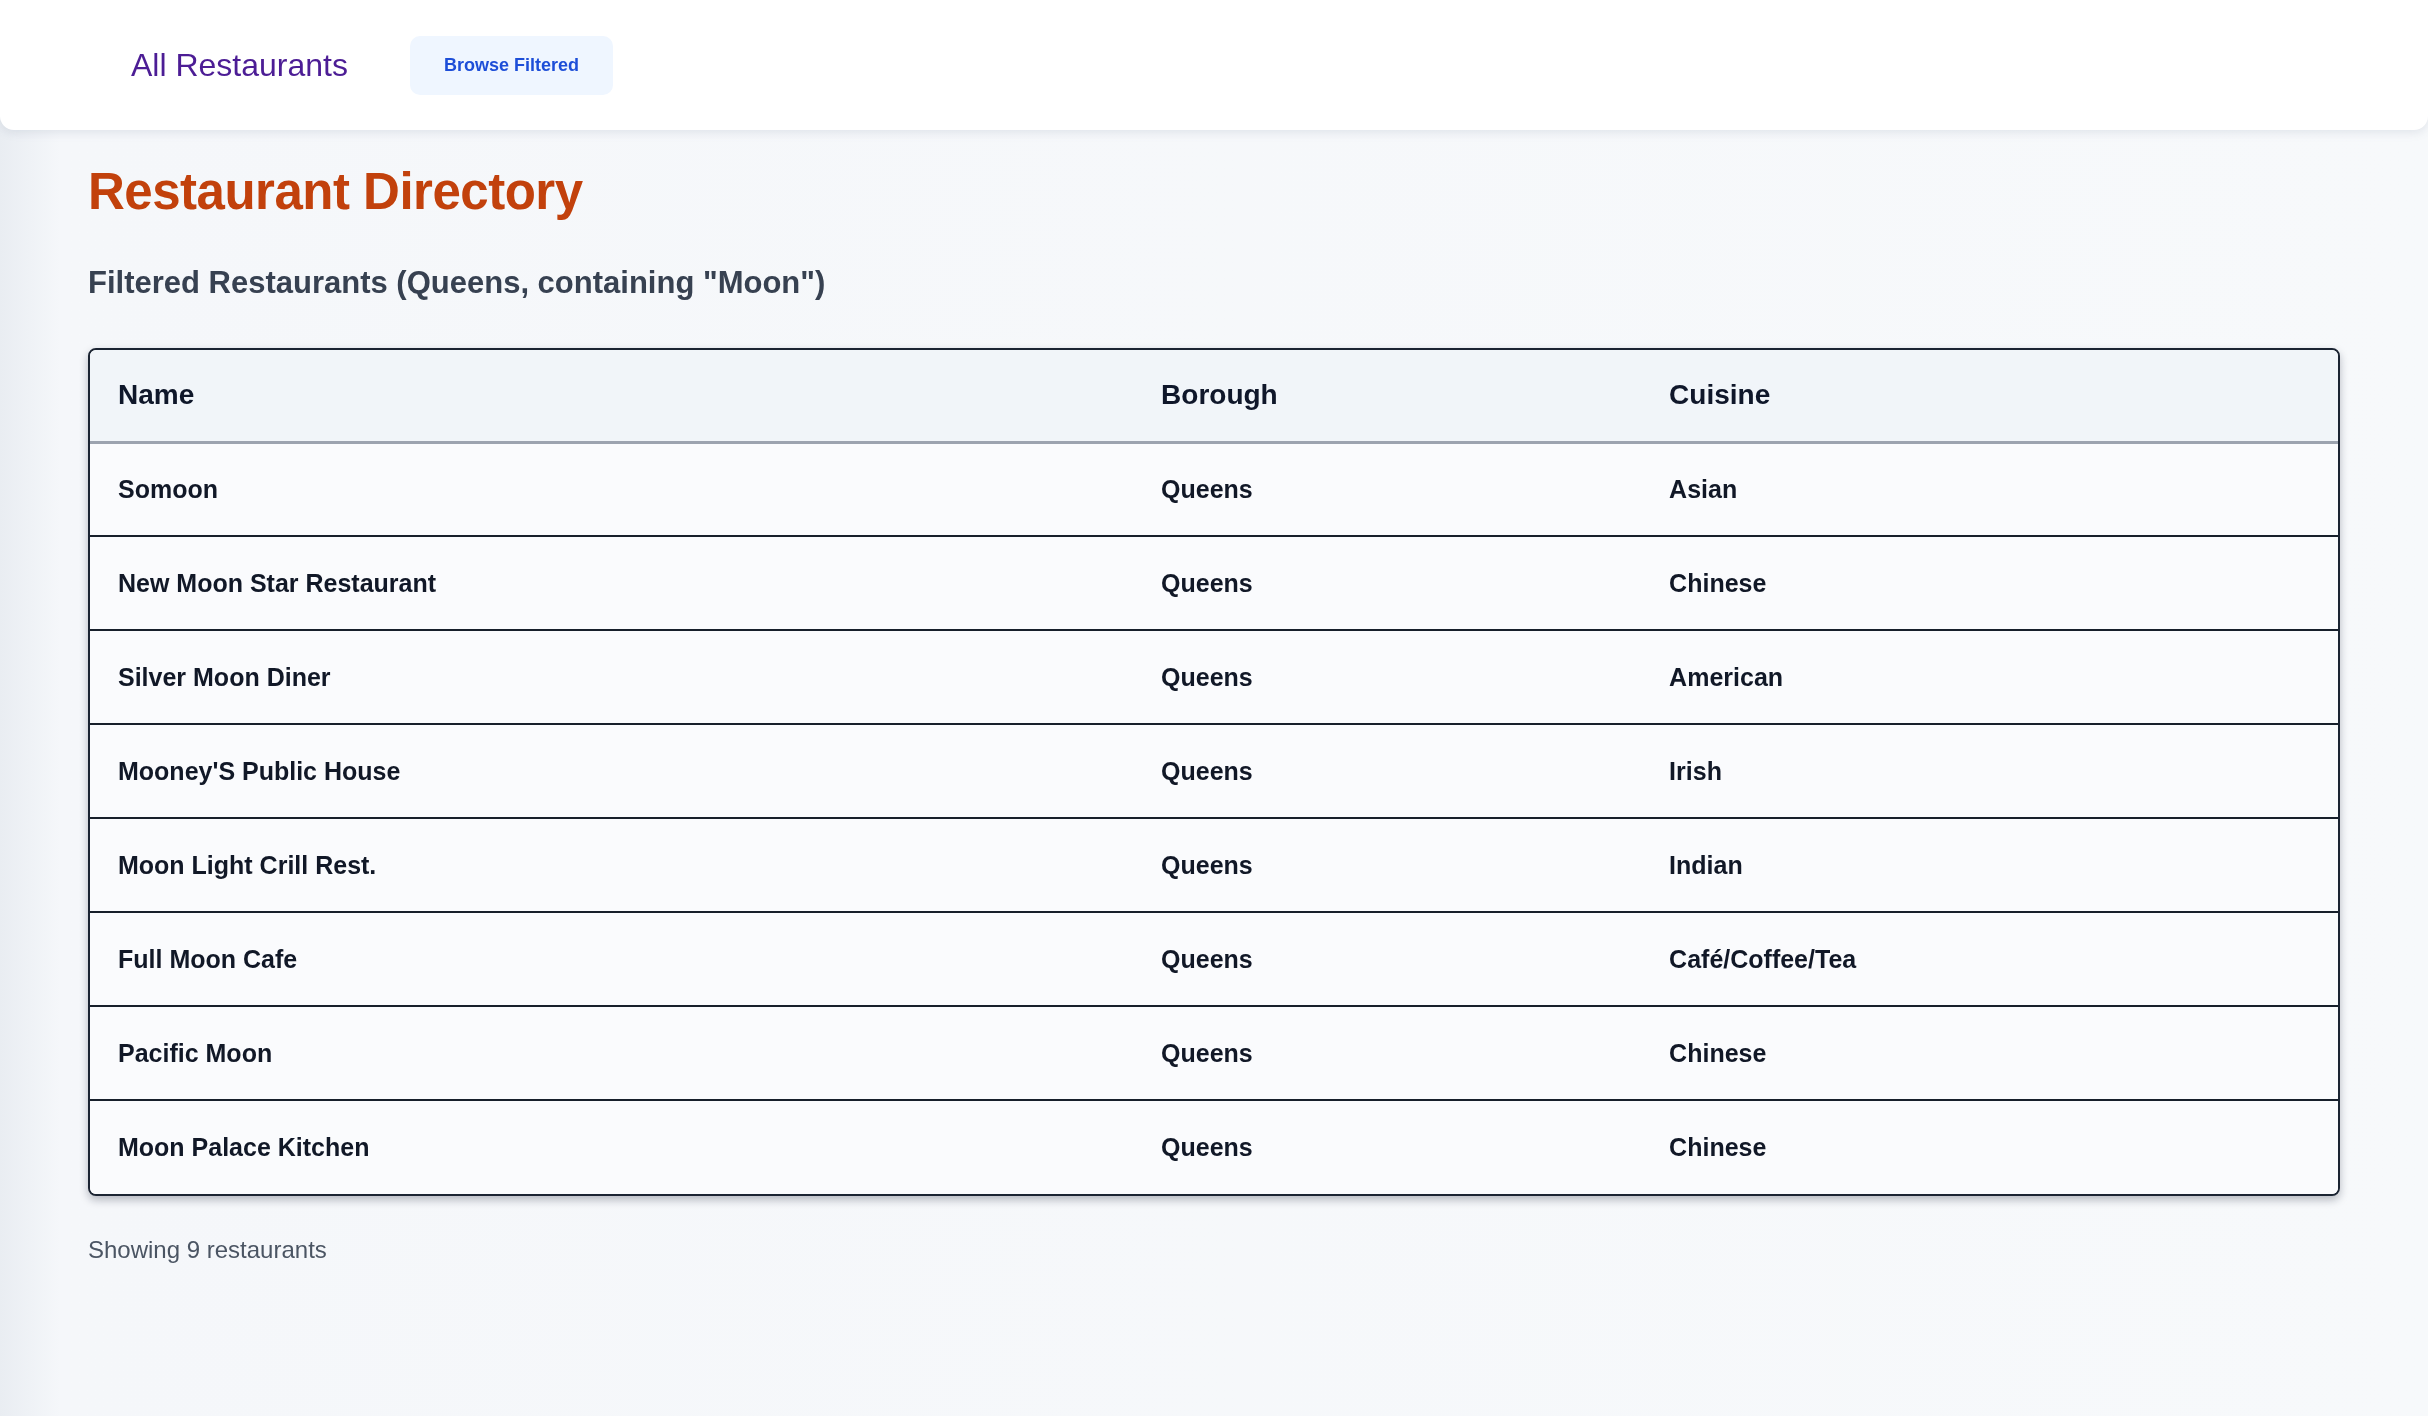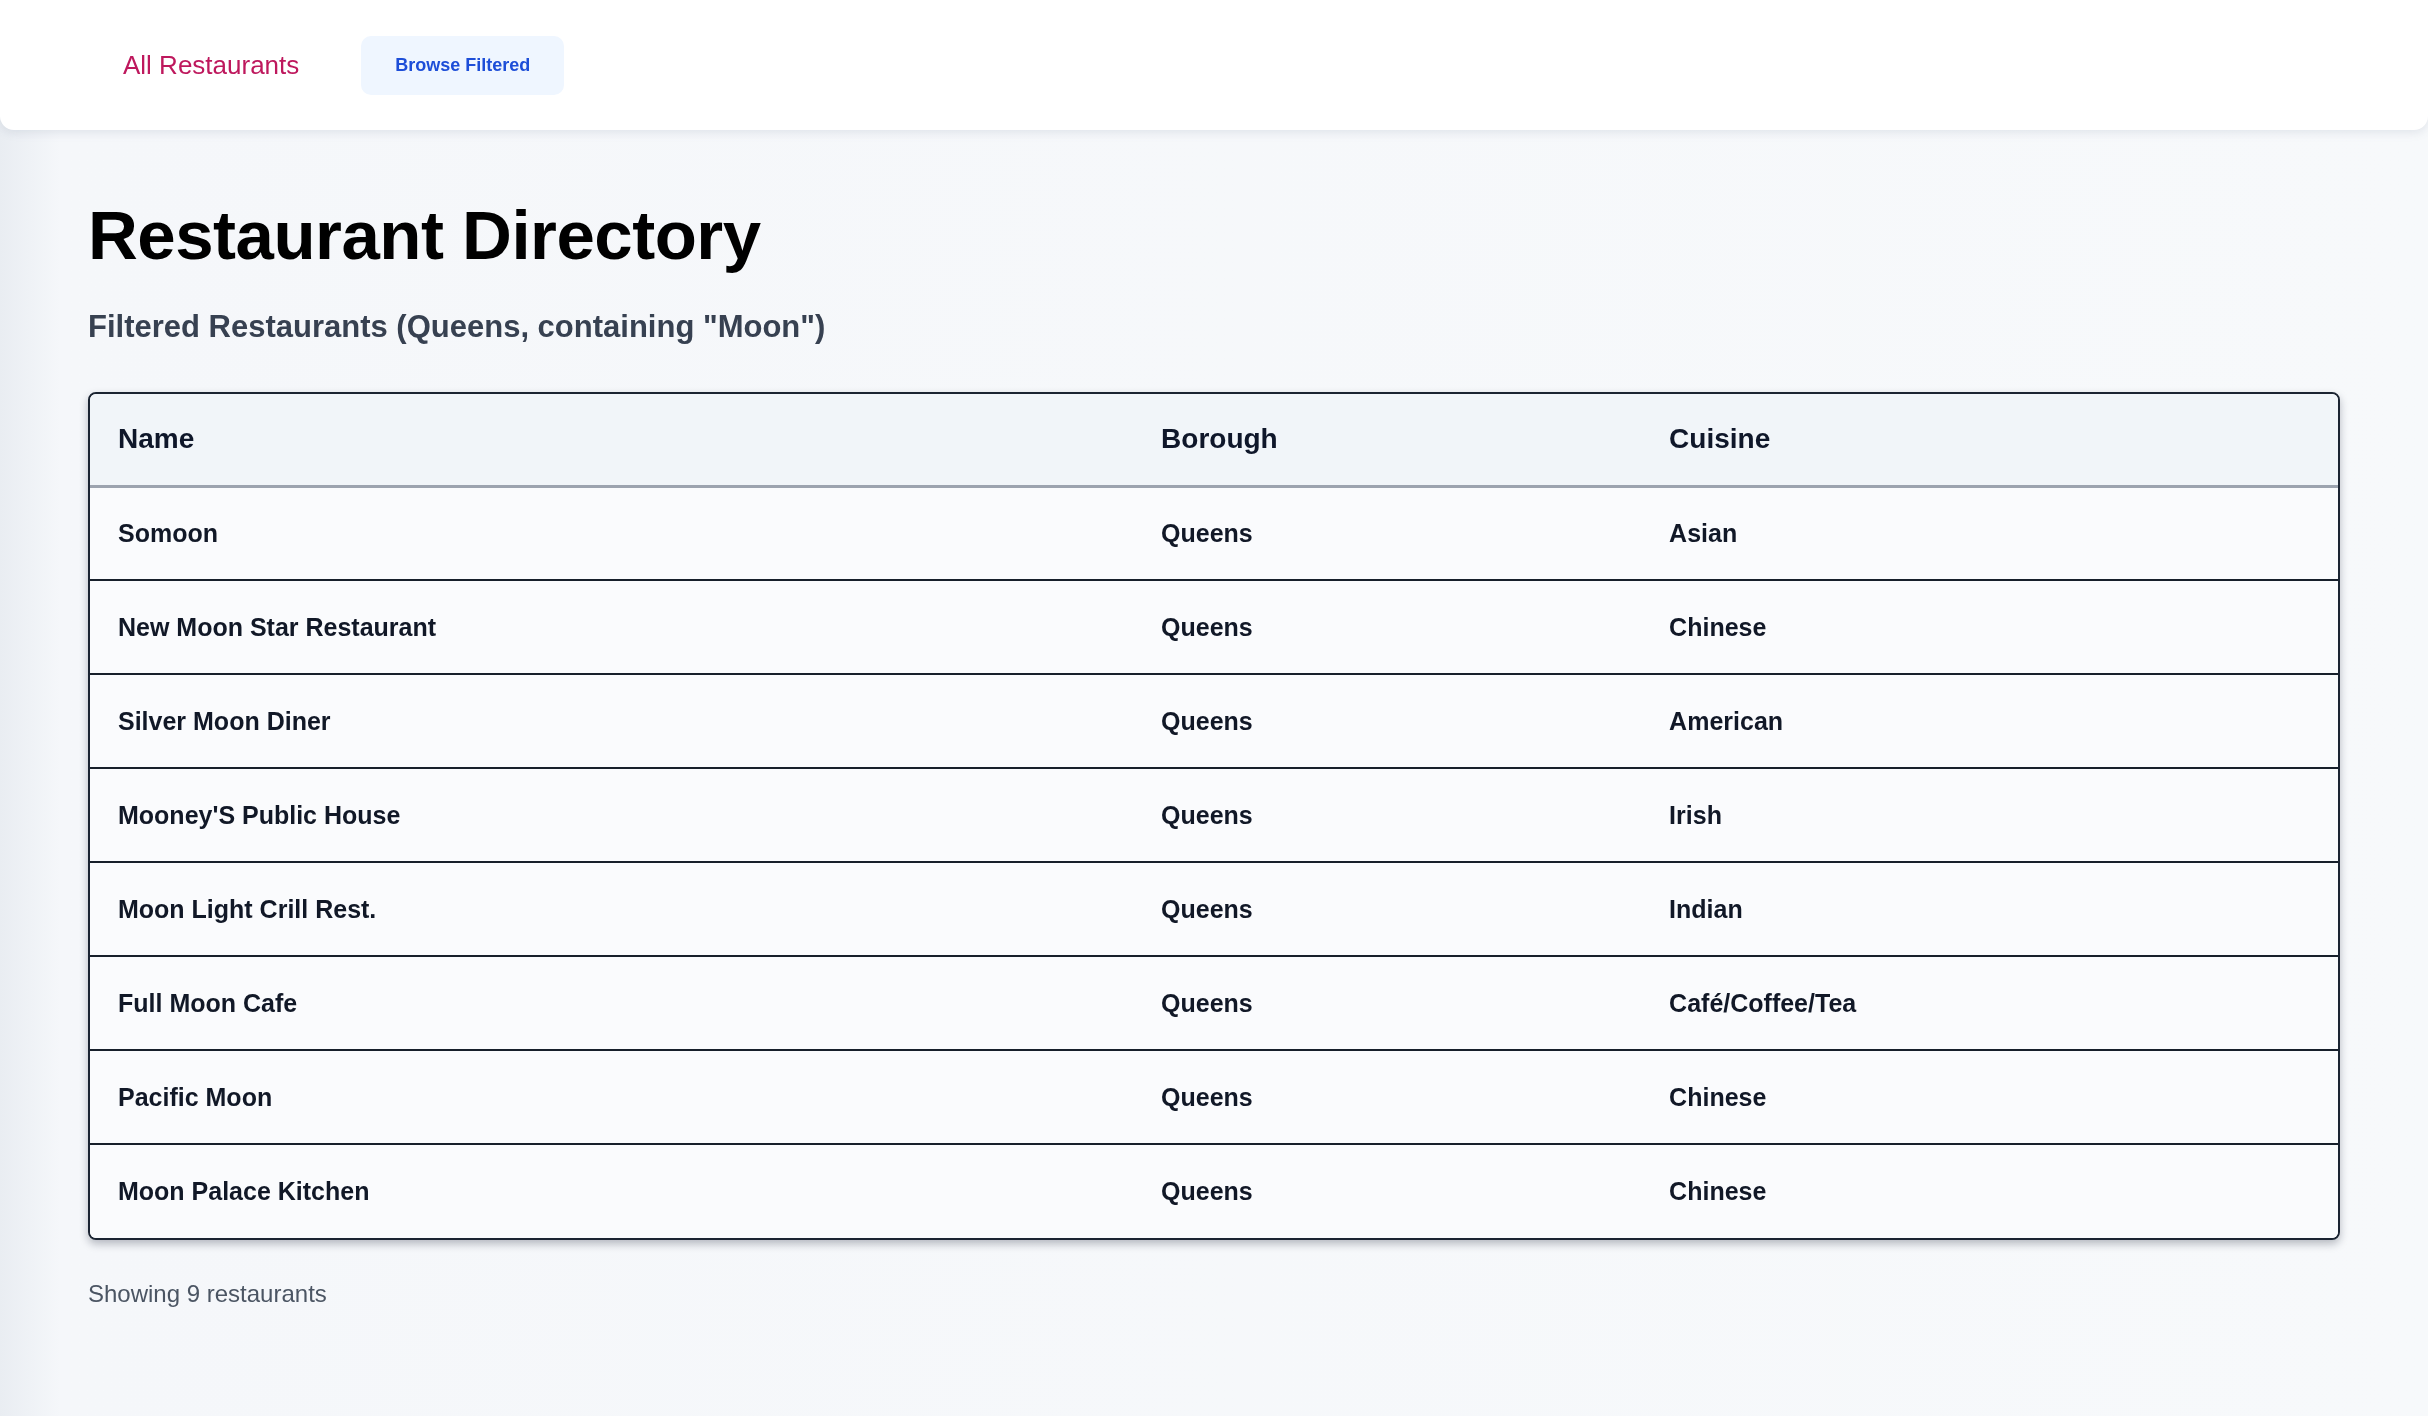--- a/index.html
+++ b/index.html
@@ -19,47 +19,48 @@
     height: 130px;
     border-radius: 0 0 14px 14px;
     box-shadow: 0 3px 10px rgba(100,116,139,0.14);
     display: flex;
     align-items: center;
     padding-left: 62px;
   }
   .tab-plain {
     background: transparent;
     border: none;
-    color: #be185d;
+    color: #4c1d95;
     font-family: inherit;
-    font-size: 26px;
+    font-size: 32px;
     font-weight: 500;
     cursor: pointer;
     padding: 18px 4px;
+    margin-left: 8px;
   }
   .tab-active {
     background: #eff6ff;
     border: none;
     color: #1d4ed8;
     font-family: inherit;
     font-size: 18px;
     font-weight: 700;
     cursor: pointer;
     margin-left: 58px;
     padding: 19px 34px;
     border-radius: 10px;
   }
   
   .page-title {
-    margin-top: 72px;
-    font-size: 69px;
+    margin-top: 28px;
+    font-size: 51px;
     line-height: 68px;
     font-weight: 700;
     letter-spacing: -0.5px;
-    color: #000000;
+    color: #c2410c;
   }
   .page-subtitle {
     margin-top: 40px;
     font-size: 31px;
     line-height: 34px;
     font-weight: 700;
     color: #374151;
   }
   
   .table-wrap {

